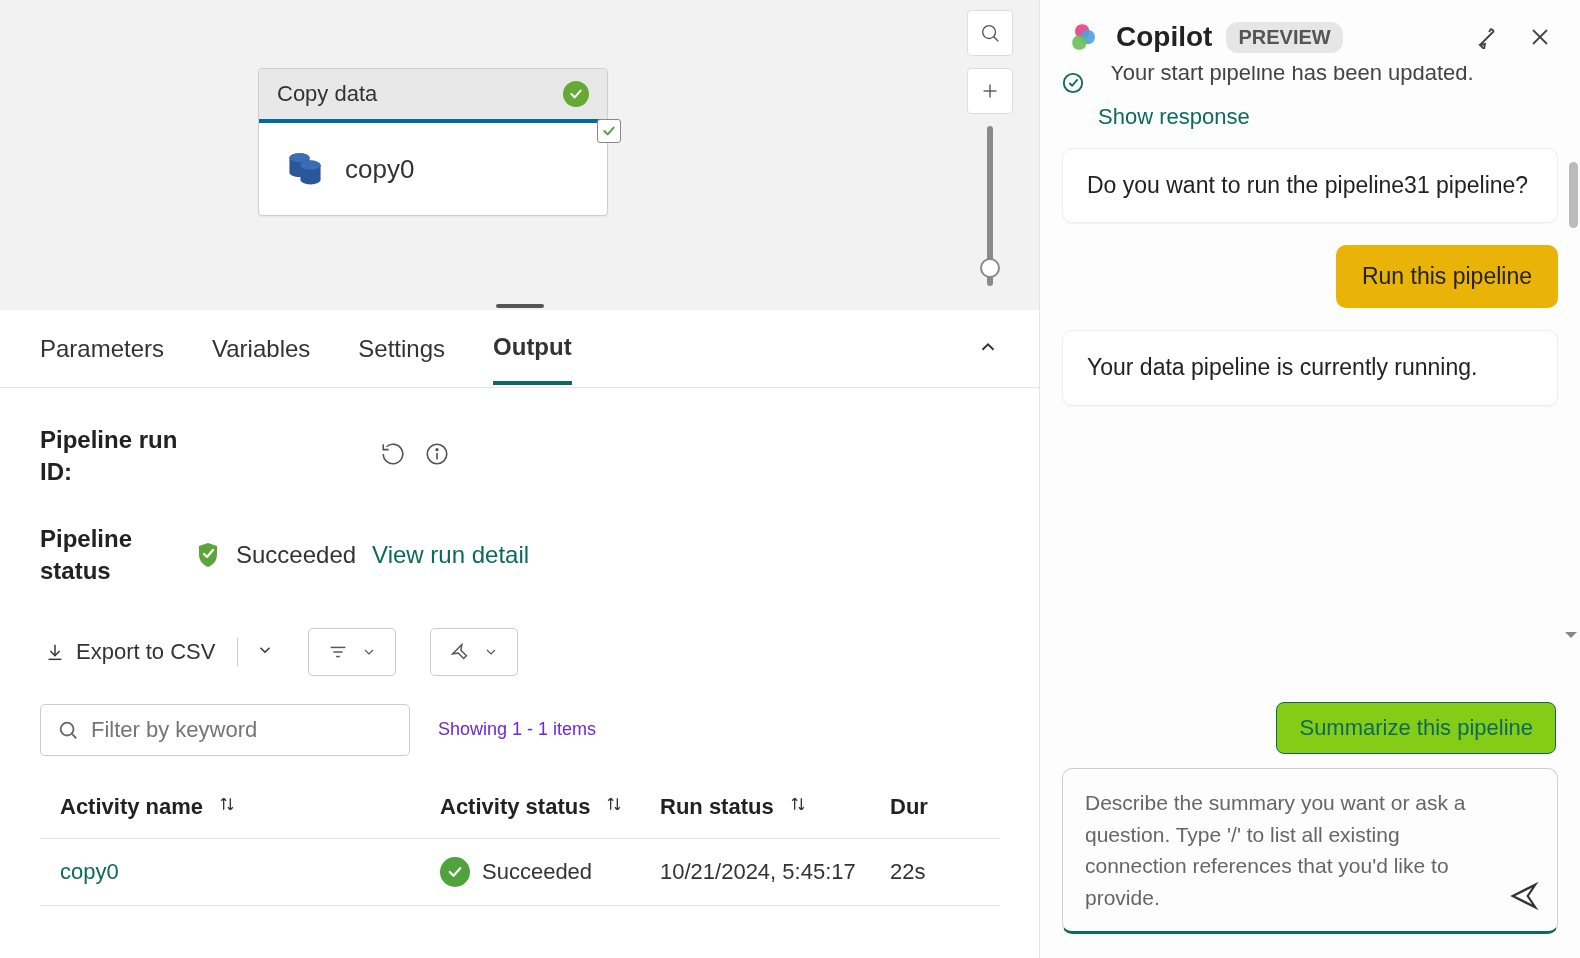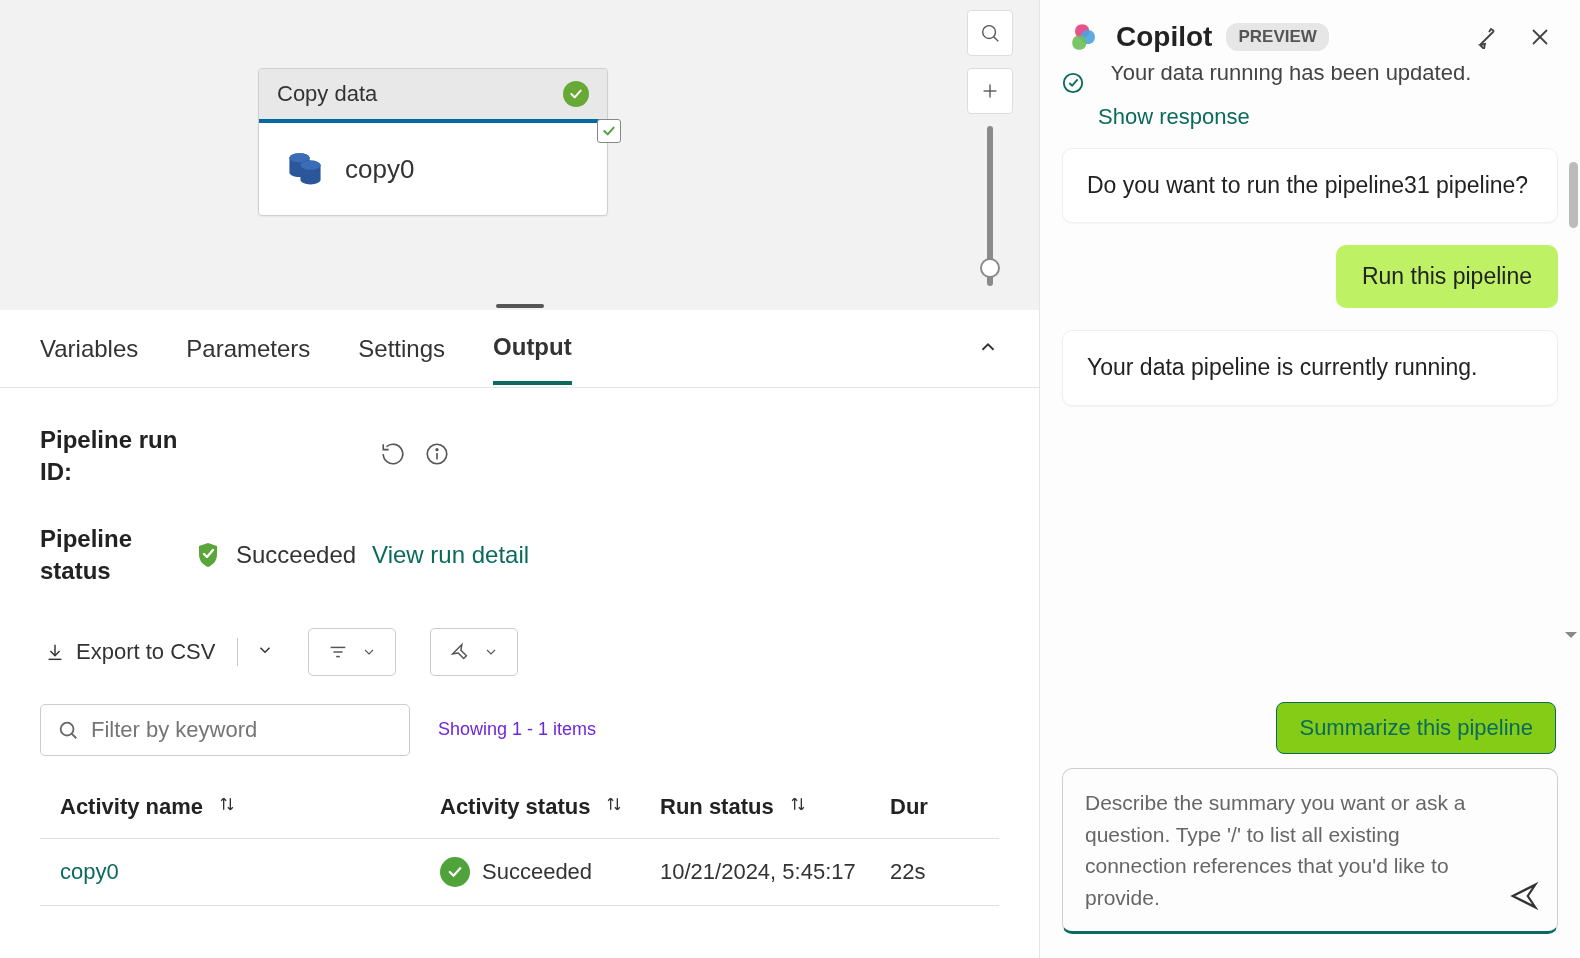--- a/index.html
+++ b/index.html
@@ -70,32 +70,32 @@
   .td-name { color:#0b6a5d; cursor:pointer; }
   .succ-cell { display:flex; align-items:center; gap:12px; }
   .succ-circle { width:30px; height:30px; border-radius:50%; background:#4fa33a; display:flex; align-items:center; justify-content:center; }
   .succ-circle svg { width:18px; height:18px; }
 
   
   .copilot { width:540px; display:flex; flex-direction:column; background:#fdfdfd; position:relative; }
   .cp-header { display:flex; align-items:center; padding:20px 28px 12px 28px; gap:14px; }
   .cp-logo { width:34px; height:34px; }
   .cp-title { font-size:28px; font-weight:700; color:#222; }
-  .cp-badge { background:#e6e6e6; color:#555; font-size:17px; font-weight:600; padding:4px 12px; border-radius:12px; }
+  .cp-badge { background:#e6e6e6; color:#555; font-size:20px; font-weight:600; padding:4px 12px; border-radius:12px; }
   .cp-header-actions { margin-left:auto; display:flex; gap:28px; }
   .cp-header-actions svg { width:24px; height:24px; stroke:#444; fill:none; stroke-width:1.8; cursor:pointer; }
 
   .cp-messages { flex:1; padding:0 22px 10px 22px; overflow:hidden; position:relative; }
   .cp-scroll-inner { position:relative; }
   .cp-partial { margin:0 0 0 12px; color:#444; font-size:22px; overflow:hidden; white-space:nowrap; }
   .cp-partial-row { display:flex; align-items:center; gap:14px; padding-top:4px; }
   .cp-check { width:22px; height:22px; }
   .cp-show { color:#0b6a5d; font-size:22px; margin:8px 0 18px 36px; cursor:pointer; }
   .cp-bubble { background:#fff; border:1px solid #efefef; border-radius:10px; padding:20px 24px; font-size:23px; color:#222; box-shadow:0 1px 2px rgba(0,0,0,0.04); margin-bottom:22px; line-height:1.45; }
-  .cp-user-bubble { background:#bef264; border-radius:10px; padding:18px 26px; font-size:23px; color:#222; margin:0 0 22px auto; width:fit-content; max-width:420px; }
+  .cp-user-bubble { background:#eab308; border-radius:10px; padding:18px 26px; font-size:23px; color:#222; margin:0 0 22px auto; width:fit-content; max-width:420px; }
   .cp-scrollbar { position:absolute; right:2px; top:96px; width:9px; height:66px; background:#bbb; border-radius:5px; }
   .cp-scrolldown { position:absolute; right:0px; top:560px; }
   .cp-scrolldown svg { width:18px; height:18px; fill:#888; }
 
   .cp-suggest { margin:0 24px 14px auto; border:1px solid #0b6a5d; color:#0b6a5d; border-radius:8px; padding:12px 22px; font-size:22px; width:fit-content; cursor:pointer; background:#84cc16; }
 
   .cp-input-wrap { margin:0 22px 24px 22px; border:1px solid #cfcfcf; border-radius:10px; padding:18px 61px 18px 22px; position:relative; min-height:140px; border-bottom:3px solid #0b6a5d; }
   .cp-placeholder { color:#666; font-size:21px; line-height:1.5; }
   .cp-send { position:absolute; right:18px; bottom:16px; cursor:pointer; }
   .cp-send svg { width:30px; height:30px; stroke:#333; fill:none; stroke-width:1.8; }
@@ -149,22 +149,22 @@
       </div>
       <div class="slider-track">
         <div class="slider-thumb"></div>
       </div>
     </div>
 
     <div class="drag-handle"></div>
   </div>
 
   <div class="tabs-row">
+    <div class="tab">Parameters</div>
     <div class="tab">Variables</div>
-    <div class="tab">Parameters</div>
     <div class="tab">Settings</div>
     <div class="tab active">Output</div>
     <div class="collapse-btn">
       <svg viewBox="0 0 24 24">
           <polyline points="6 15 12 9 18 15"></polyline>
         </svg>
     </div>
   </div>
 
   <div class="output-panel">
@@ -307,21 +307,21 @@
     </div>
   </div>
 
   <div class="cp-messages">
     <div class="cp-scroll-inner">
       <div class="cp-partial-row">
         <svg class="cp-check" viewBox="0 0 24 24">
             <circle cx="12" cy="12" r="10" stroke="#0b6a5d" fill="none" stroke-width="2"></circle>
             <path d="M8 12l3 3 6-7" stroke="#0b6a5d" stroke-width="2" fill="none"></path>
           </svg>
-        <div class="cp-partial" style="position:relative;top:-10px;">Your data running has been updated.</div>
+        <div class="cp-partial" style="position:relative;top:-10px;">Your start pipeline has been updated.</div>
       </div>
       <div class="cp-show">Show response</div>
 
       <div class="cp-bubble">Do you want to run the pipeline31 pipeline?</div>
       <div class="cp-user-bubble">Run this pipeline</div>
       <div class="cp-bubble">Your data pipeline is currently running.</div>
     </div>
     <div class="cp-scrollbar"></div>
     <div class="cp-scrolldown"><svg viewBox="0 0 24 24">
           <path d="M4 8l8 8 8-8z"></path>

